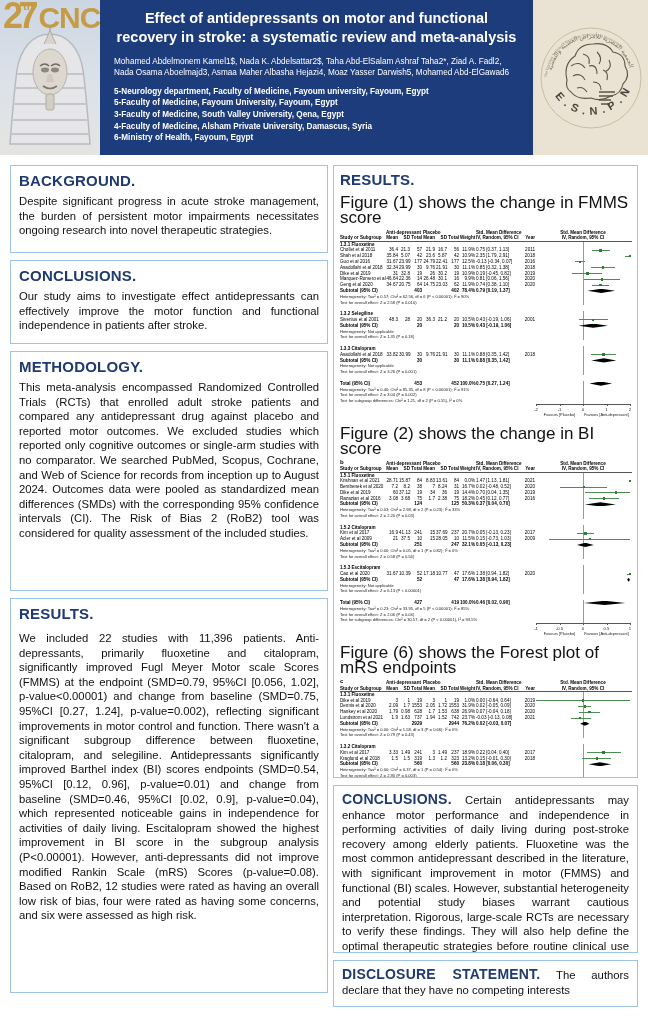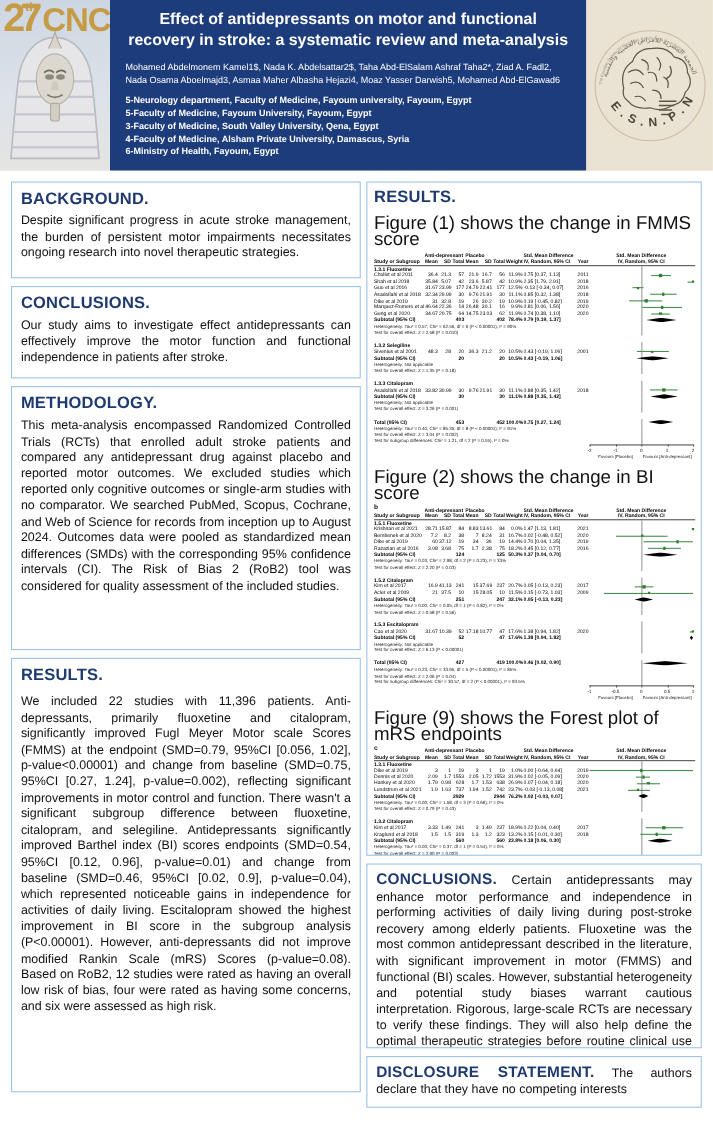--- a/index.html
+++ b/index.html
@@ -743,21 +743,21 @@
             <i class="tick" style="left: 47px;"></i>
             <span class="tlab" style="left: 47px;">0</span>
             <i class="tick" style="left: 70.5px;"></i>
             <span class="tlab" style="left: 70.5px;">0.5</span>
             <i class="tick" style="left: 94px;"></i>
             <span class="tlab" style="left: 94px;">1</span>
             <span class="flab" style="left: 23.5px;">Favours [Placebo]</span>
             <span class="flab" style="left: 70.5px;">Favours [Anti-depressant]</span>
           </div>
         </div>
-      <p class="figcap">Figure (9) shows the Forest plot of mRS endpoints</p>
+      <p class="figcap">Figure (6) shows the Forest plot of mRS endpoints</p>
       <div class="forest">
           <span class="panel">c</span>
           <div class="frow ">
             <span class="fcell " style="width: 46px;"></span>
             <span class="fcell b" style="width: 37px;">Anti-depressant</span>
             <span class="fcell b" style="width: 37px;">Placebo</span>
             <span class="fcell " style="width: 16px;"></span>
             <span class="fcell b" style="width: 60px;">Std. Mean Difference</span>
             <span class="fcell b" style="width: 94px; text-align: center;">Std. Mean Difference</span>
           </div>

